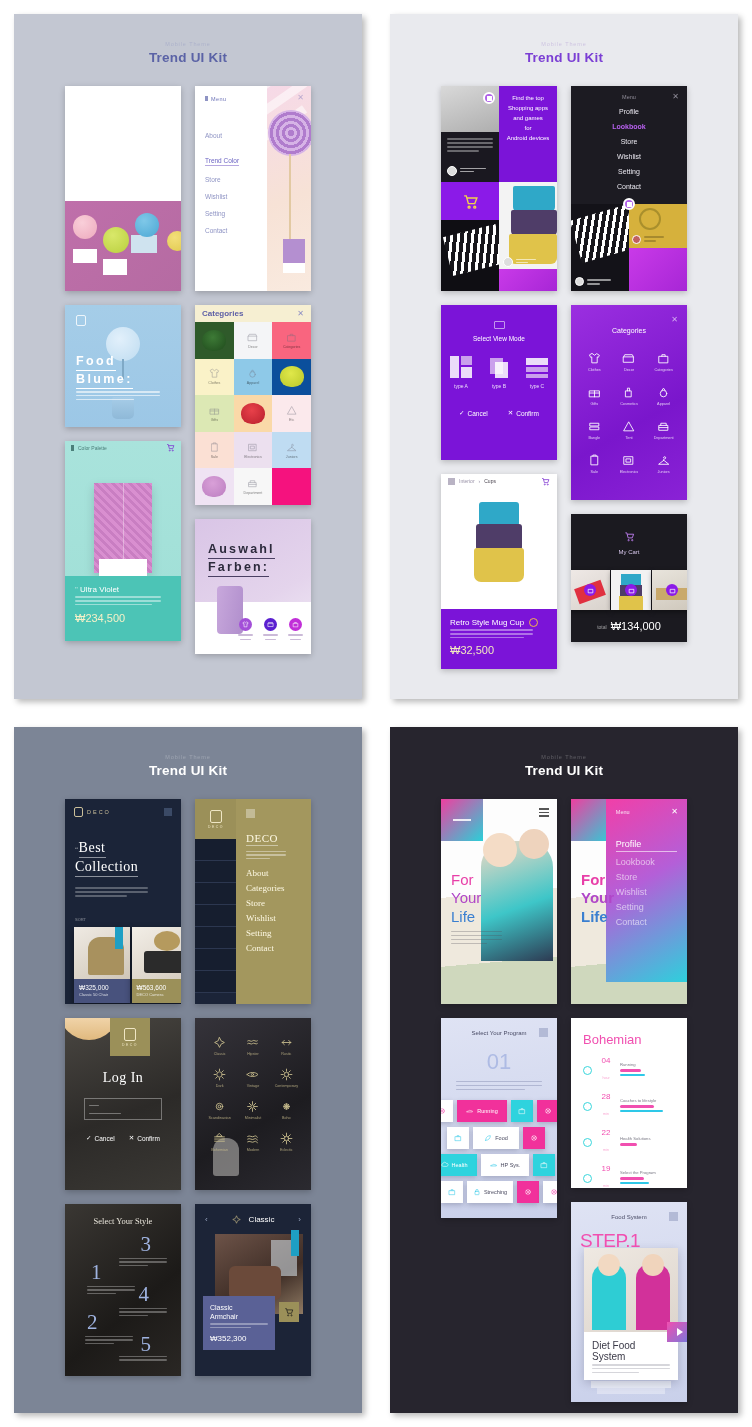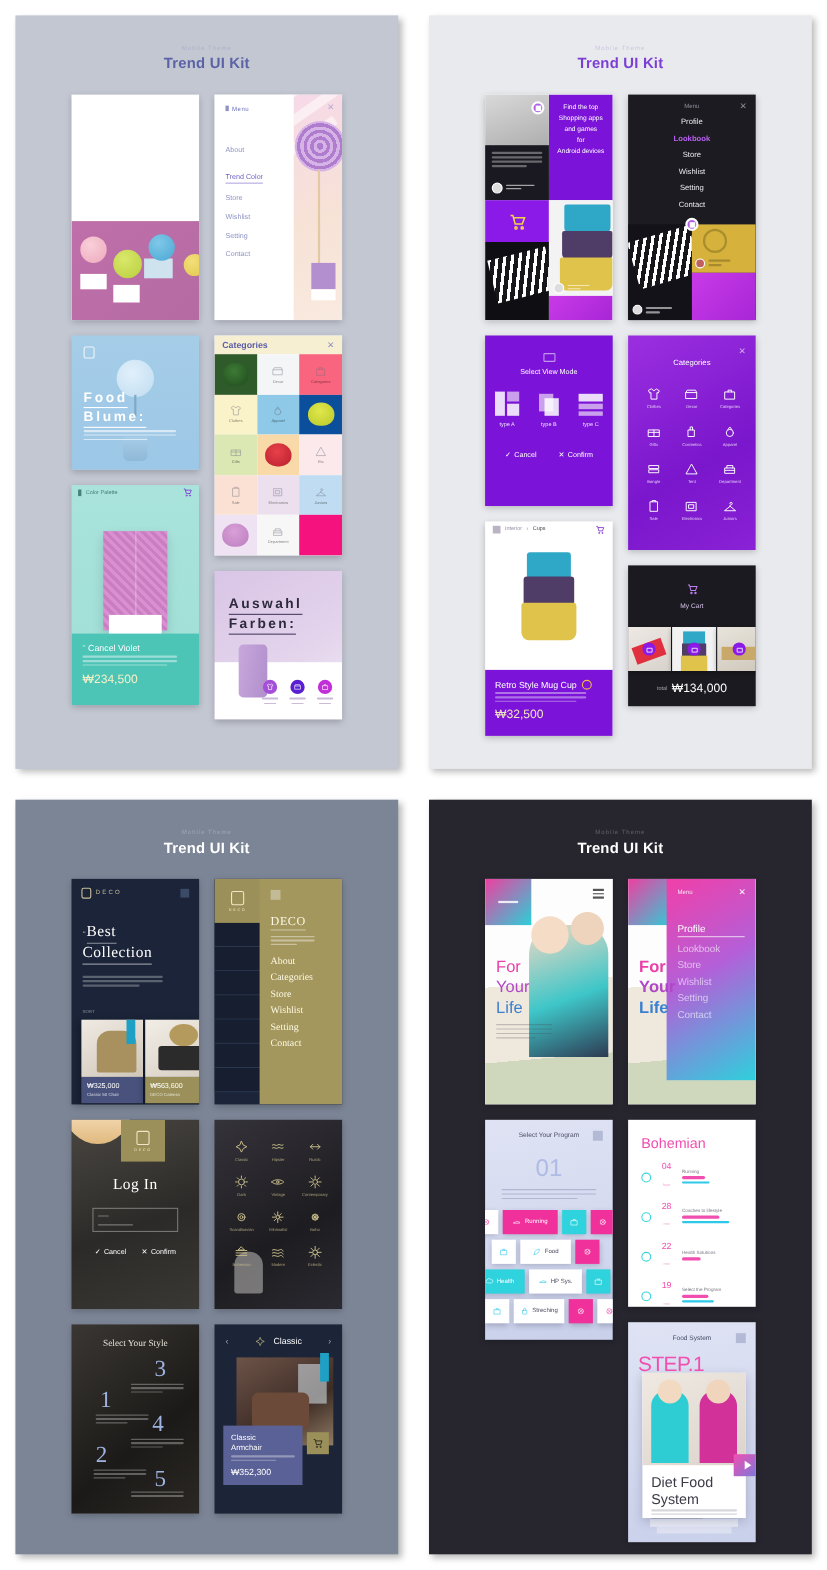--- a/index.html
+++ b/index.html
@@ -319,21 +319,21 @@
 
   .s-food{height:200px;position:relative;overflow:hidden;background:linear-gradient(170deg,#dfe3f4,#c9d0ea);}
   .s-food .hd{display:flex;align-items:center;justify-content:space-between;padding:10px 9px 0;}
   .s-food .hd b{font-size:6px;color:#4a4c66;font-weight:400;flex:1;text-align:center;}
   .s-food .hd .sq{position:static;width:9px;height:9px;background:#b3bad6;}
   .s-food .step{position:absolute;left:9px;top:28px;font-size:19px;color:#f14fb0;font-weight:400;letter-spacing:-.5px;z-index:4;}
   .s-food .sheet{position:absolute;left:13px;right:9px;top:46px;bottom:22px;background:#fff;box-shadow:0 3px 9px rgba(30,30,60,.22);}
   .s-food .sheet .img{height:84px;position:relative;overflow:hidden;
       background:linear-gradient(150deg,#efe9e2,#dcd4cc);}
   .s-food .sheet .txt{padding:8px 8px;}
-  .s-food .sheet h4{font-size:13px;font-weight:400;color:#3b3a48;}
+  .s-food .sheet h4{font-size:10px;font-weight:400;color:#3b3a48;}
   .s-food .sheet .para i{display:block;height:1.3px;background:rgba(90,90,110,.25);margin-top:2.4px;border-radius:1px;}
   .s-food .play{position:absolute;right:-6px;top:120px;width:26px;height:20px;
       background:linear-gradient(135deg,#f14fb0,#6d7de0);display:flex;align-items:center;justify-content:center;}
   .s-food .play:after{content:"";border-left:6px solid #fff;border-top:4px solid transparent;border-bottom:4px solid transparent;}
   .s-food .sh2{position:absolute;left:20px;right:16px;bottom:14px;height:7px;background:rgba(255,255,255,.55);}
   .s-food .sh3{position:absolute;left:26px;right:22px;bottom:8px;height:6px;background:rgba(255,255,255,.35);}
 </style>
 </head>
 <body>
 
@@ -381,21 +381,21 @@
             <span>Color Palette</span>
             <svg style="margin-left:auto;width:9px;height:9px" viewBox="0 0 24 24" fill="none" stroke="#7b2fd0" stroke-width="2">
                   <path d="M3 4h3l3 11h9l3-8H7"></path>
                   <circle cx="10" cy="20" r="1.4"></circle>
                   <circle cx="18" cy="20" r="1.4"></circle>
                 </svg>
           </div>
           <div class="tile"></div>
           <div class="wht"></div>
           <div class="foot">
-            <h3><span style="opacity:.6">"</span> <span>Cancel Violet</span></h3>
+            <h3><span style="opacity:.6">"</span> <span>Ultra Violet</span></h3>
             <div class="para">
                   <i></i>
                   <i></i>
                   <i style="width:80%"></i>
                 </div>
             <div class="price">₩234,500</div>
           </div>
         </div>
       </div>
 

